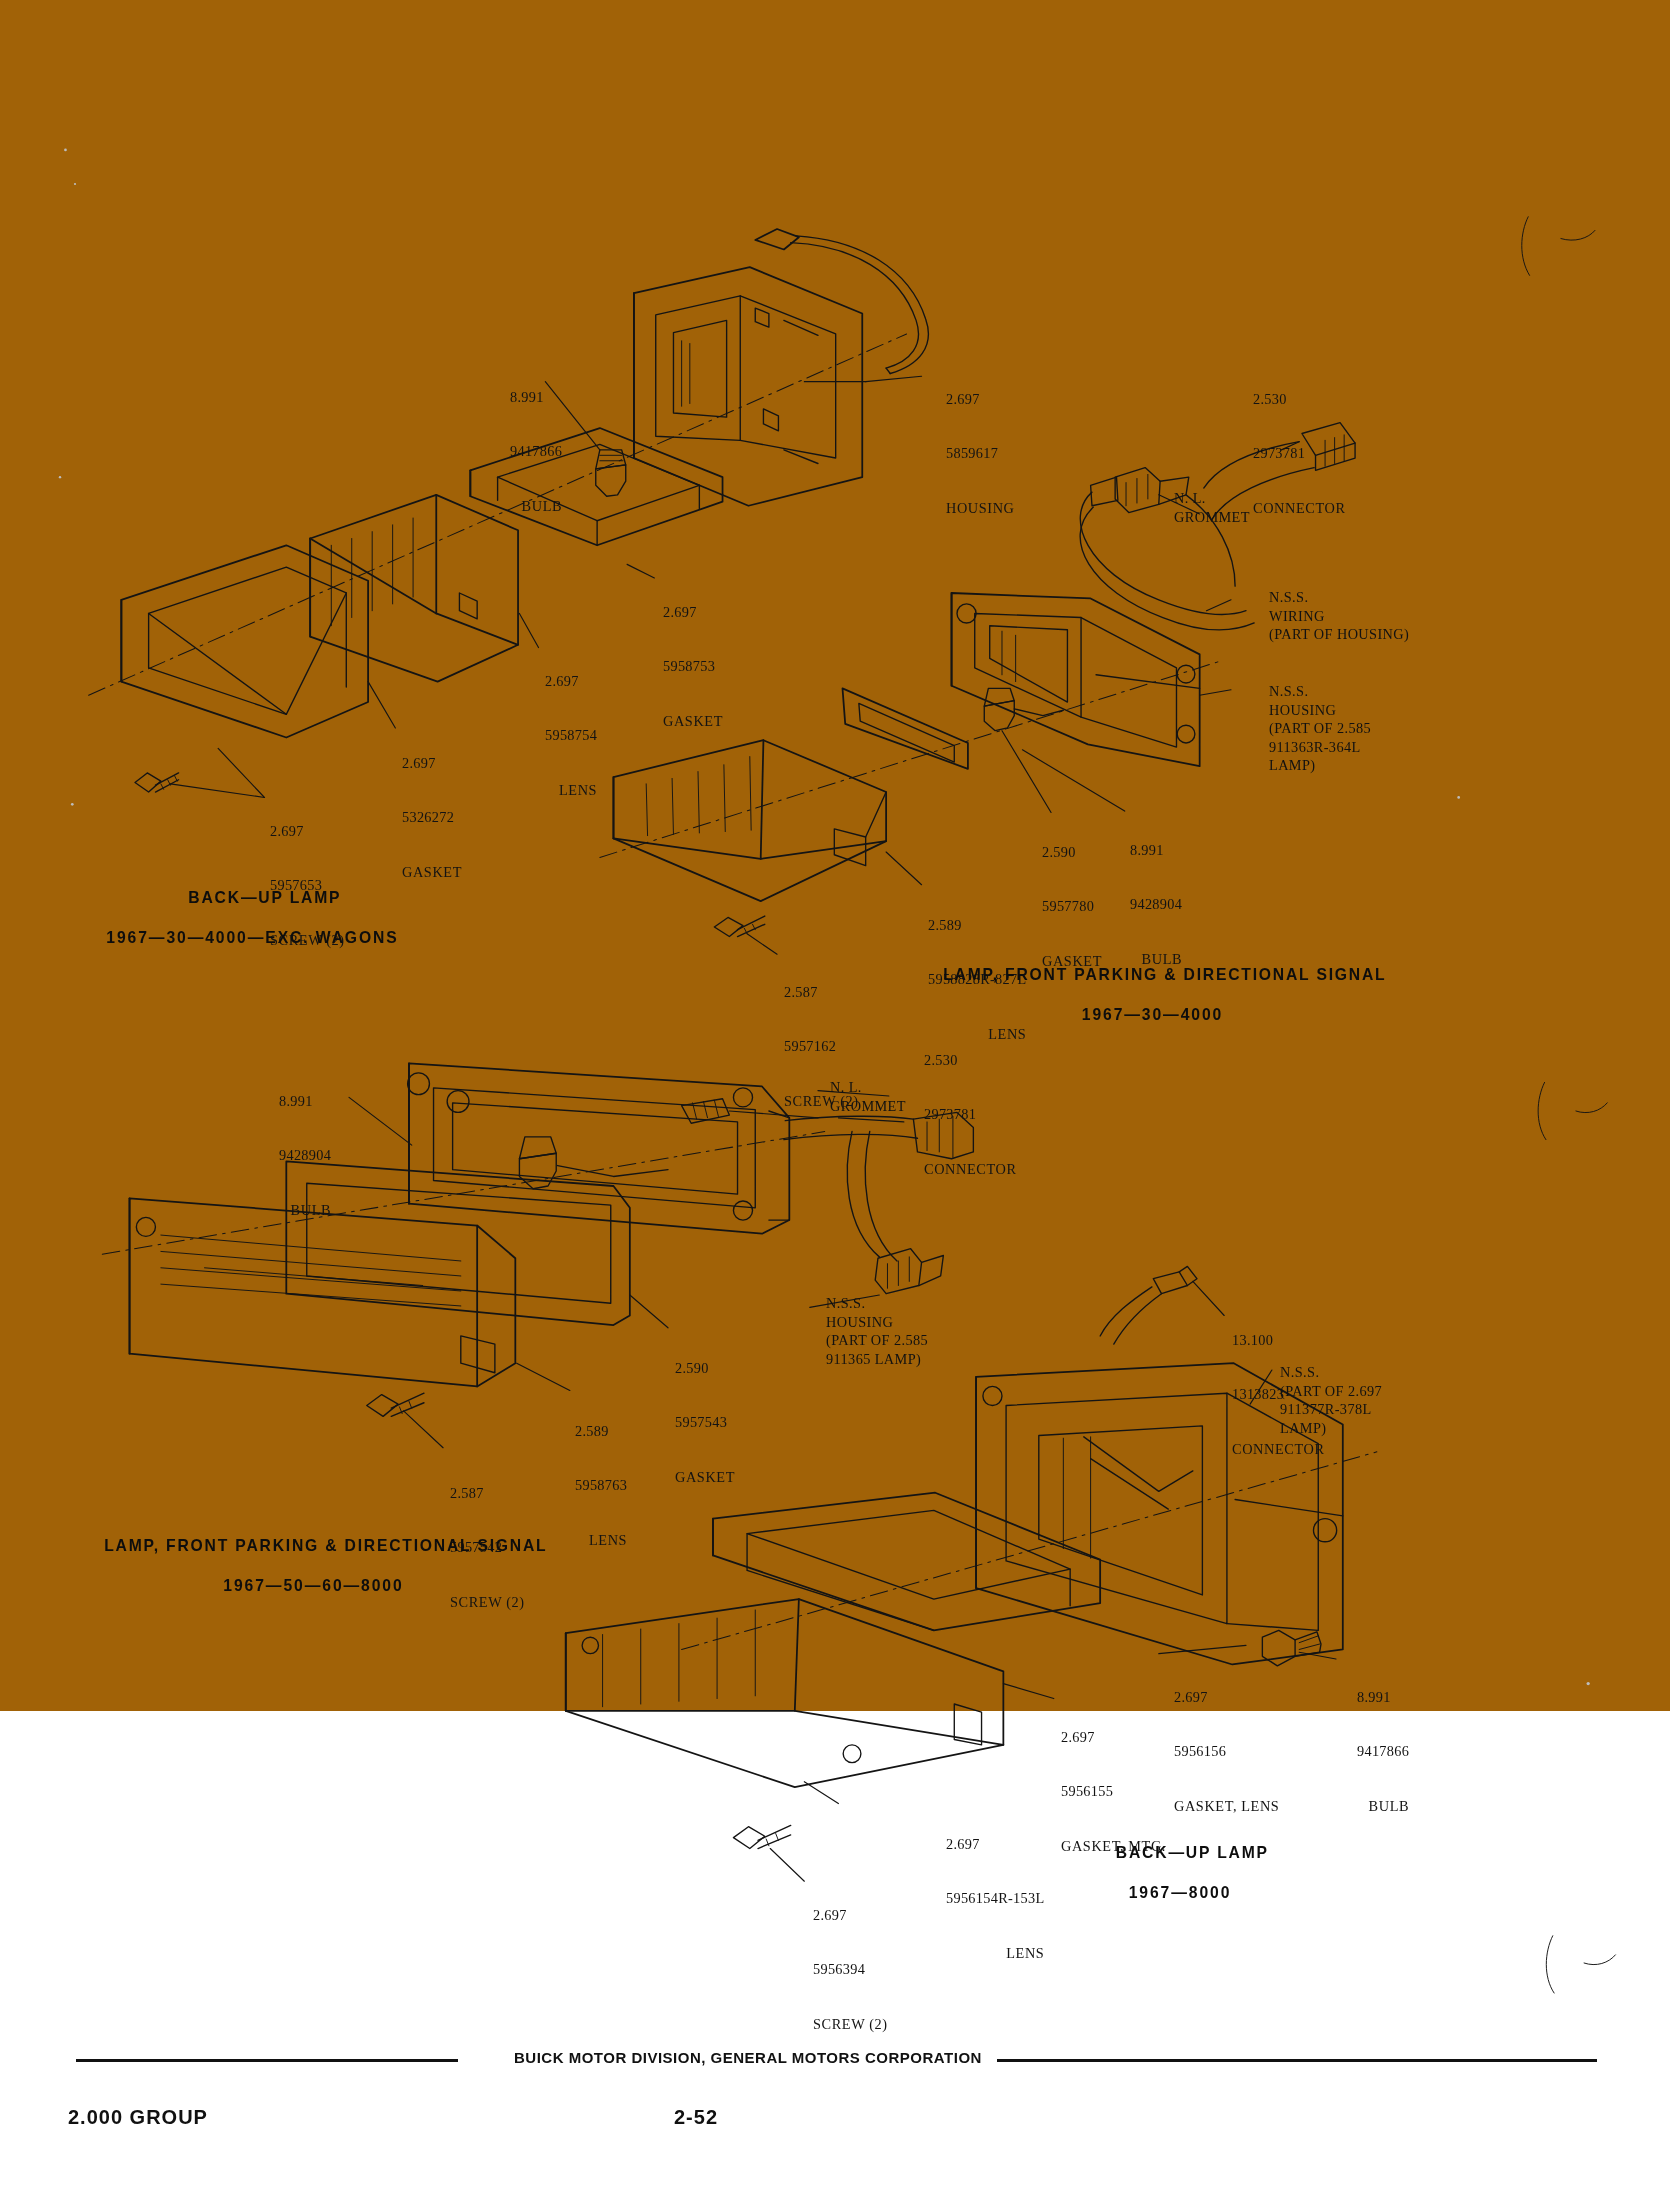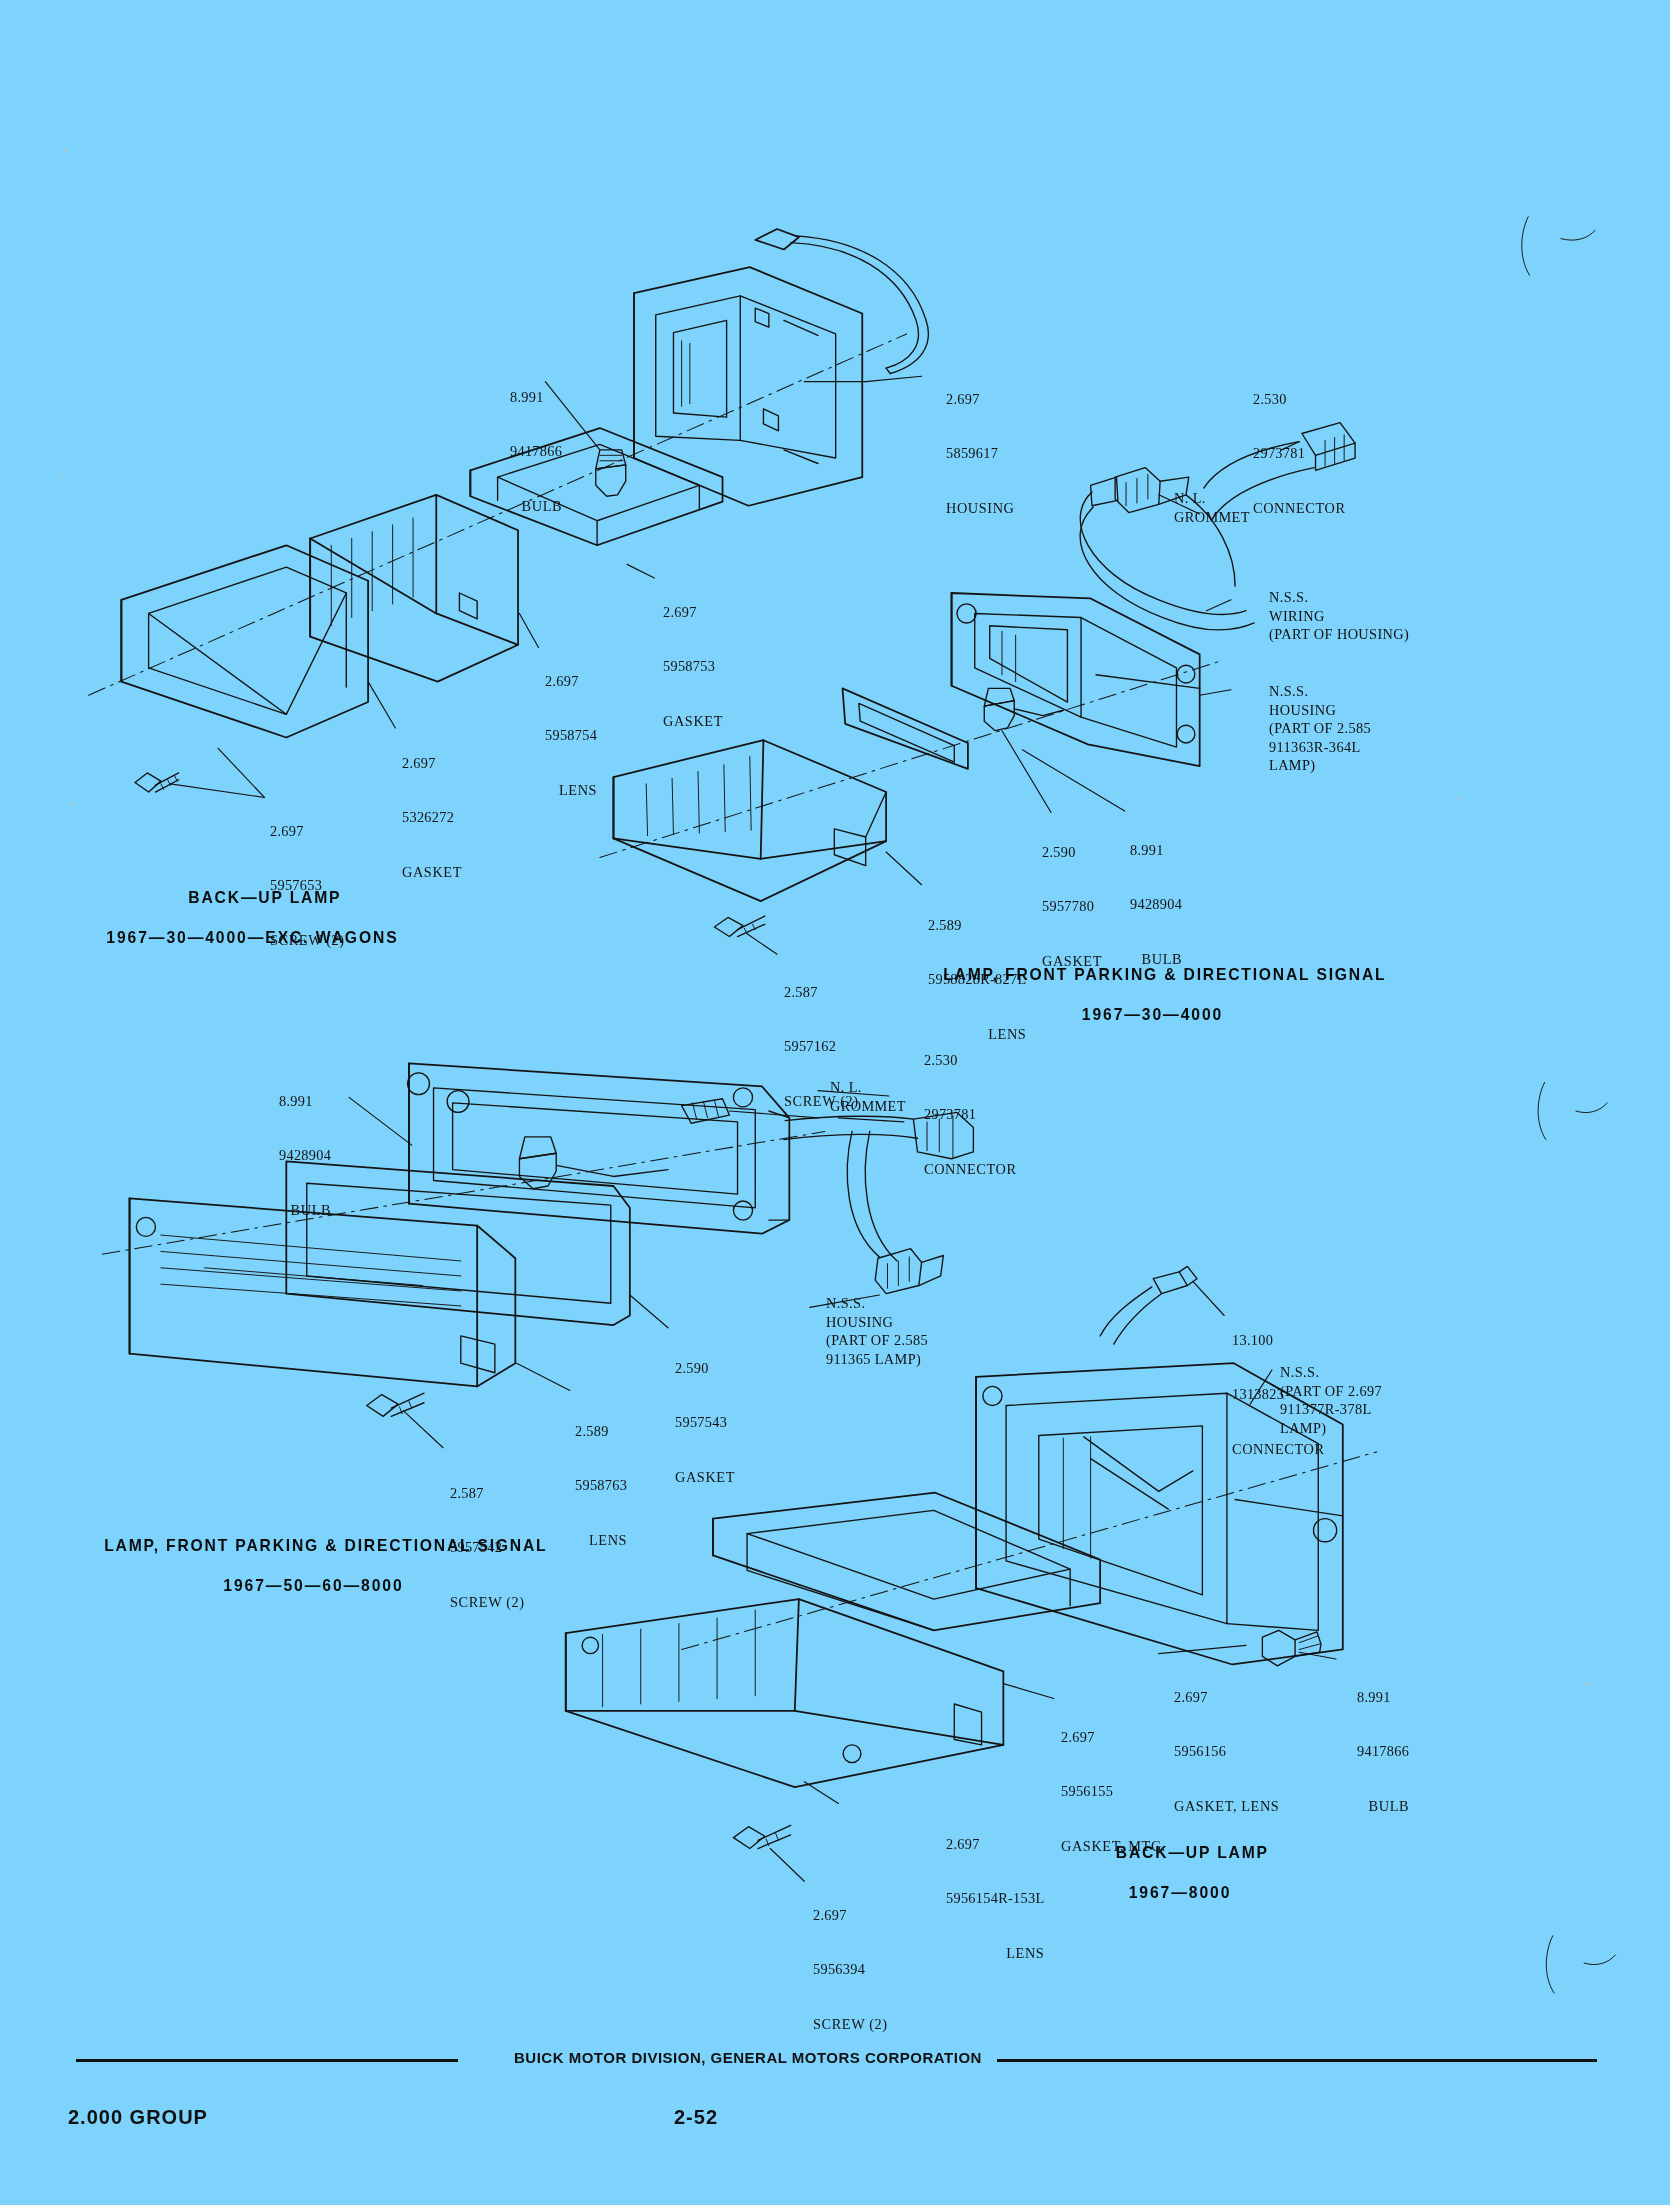--- a/index.html
+++ b/index.html
@@ -12,22 +12,22 @@
     height: 2205px;
     position: relative;
     font-family: "Liberation Sans", sans-serif;
     color: #111111;
     overflow: hidden;
   }
   .page {
     position: absolute;
     left: 0; top: 0;
     width: 1670px;
-    height: 2205px;
-    background: #7dd3fc;
+    height: 1711px;
+    background: #a16207;
   }
   
   .callout {
     position: absolute;
     font-family: "Liberation Serif", serif;
     font-size: 14.3px;
     line-height: 1.28;
     letter-spacing: 0.3px;
     white-space: pre;
     color: #131313;

